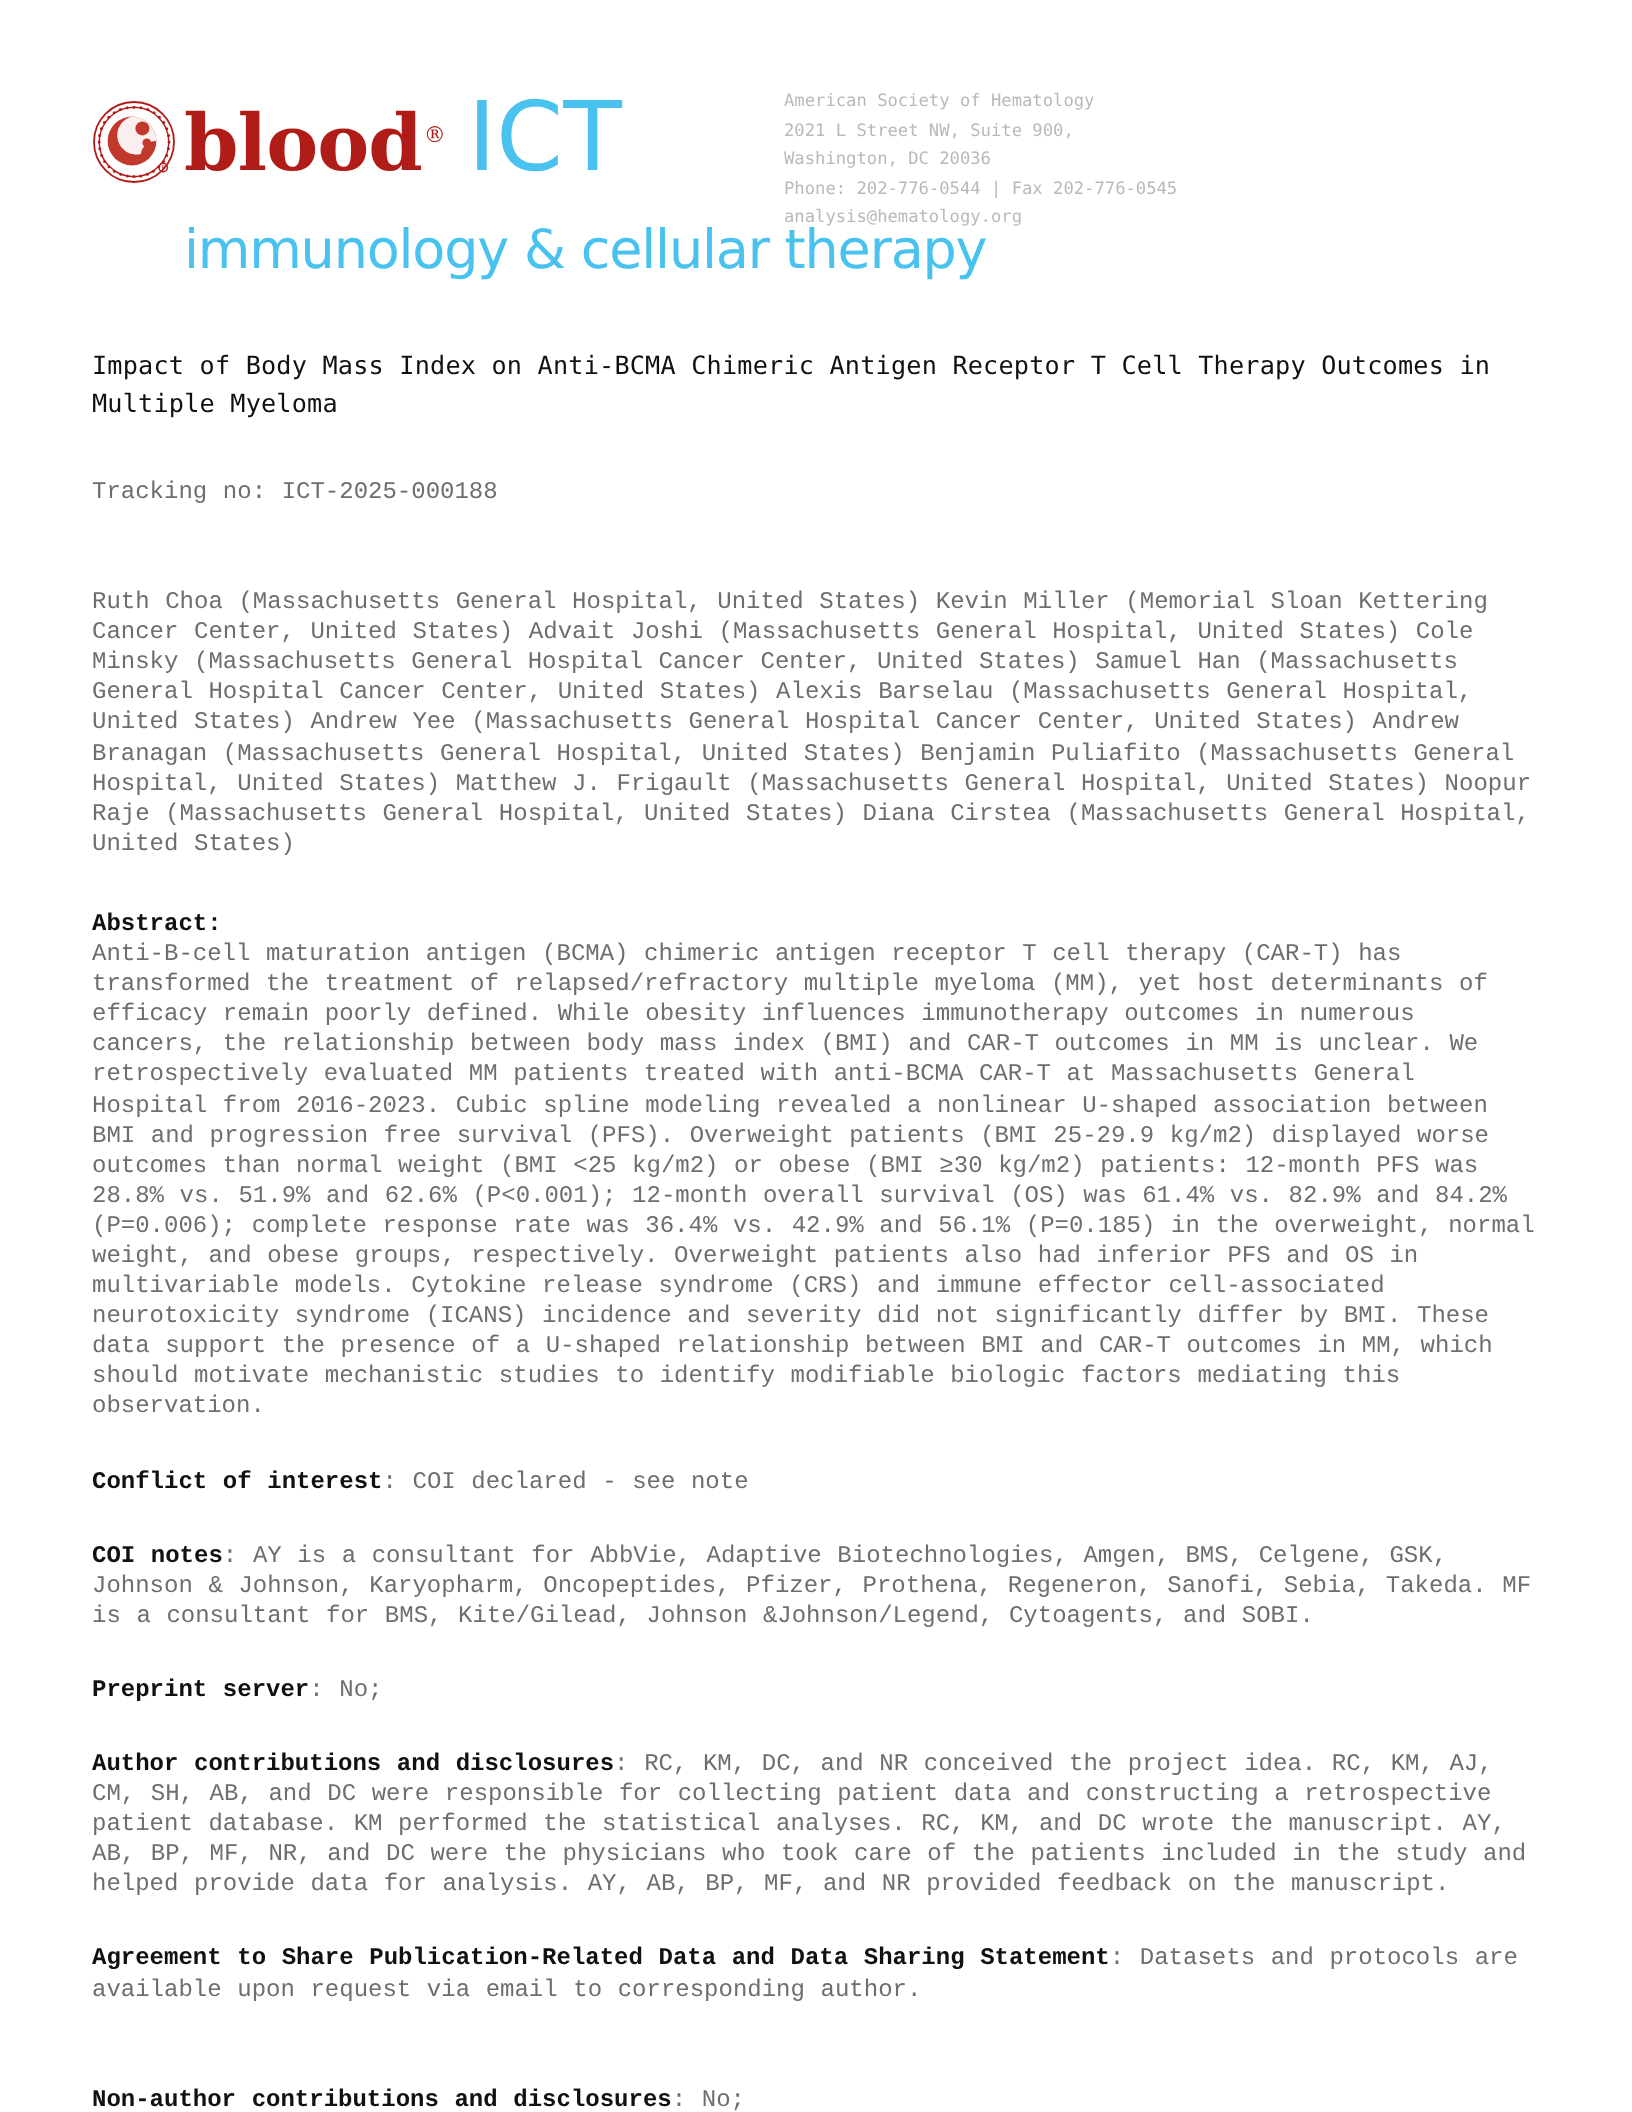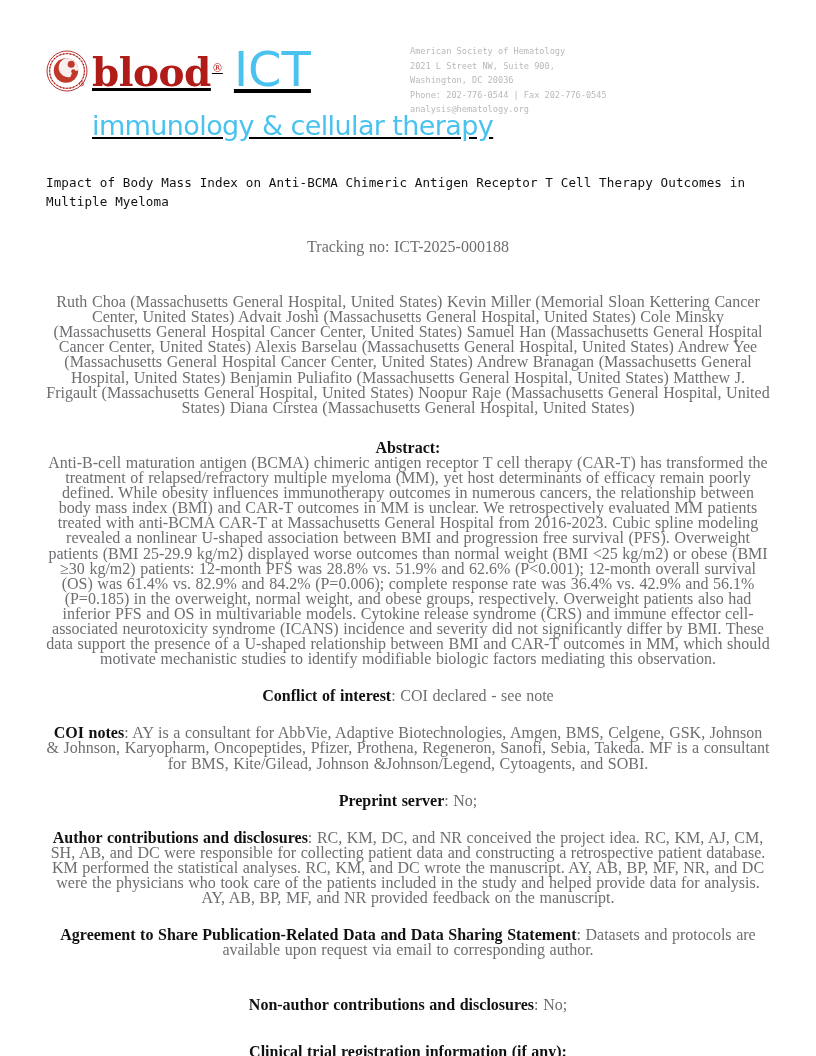--- a/index.html
+++ b/index.html
@@ -26,21 +26,20 @@
     top: 0;
     width: 816px;
     height: 136px;
   }
   .logo-block {
     position: absolute;
     left: 46px;
     top: 46px;
     display: flex;
     align-items: flex-start;
-    text-decoration: underline;
   }
   .seal {
     width: 42px;
     height: 42px;
     margin-top: 4px;
     margin-right: 4px;
     flex: 0 0 auto;
   }
   .wordmark-col {
     display: flex;
@@ -82,21 +81,21 @@
     font-size: 27px;
     font-weight: 400;
     color: #49c2ef;
     letter-spacing: -0.6px;
     margin-top: 20px;
     white-space: nowrap;
   }
 
   .address {
     position: absolute;
-    left: 410px;
+    left: 392px;
     top: 44px;
     font-family: "DejaVu Sans Mono", "Liberation Mono", monospace;
     font-size: 8.6px;
     line-height: 14.6px;
     color: #b9b9bb;
     white-space: nowrap;
   }
   .address div { white-space: nowrap; }
 
   
@@ -109,25 +108,25 @@
   .doc-title {
     font-family: "DejaVu Sans Mono", "Liberation Mono", monospace;
     font-size: 12.6px;
     font-weight: 400;
     color: #111111;
     line-height: 18.5px;
     letter-spacing: 0.1px;
     margin: 0;
   }
   .block {
-    font-family: Liberation Serif, serif;
-    font-size: 16px;
+    font-family: Liberation Mono, monospace;
+    font-size: 12px;
     line-height: 15.1px;
     color: #6e6e72;
-    text-align: center;
+    text-align: left;
     word-spacing: 0.6px;
   }
   .block b, .hdr {
     color: #111111;
     font-weight: 700;
   }
   .sp-tracking   { margin-top: 28px; }
   .sp-authors    { margin-top: 40px; }
   .sp-abstract   { margin-top: 25px; }
   .sp-coi        { margin-top: 22px; }

